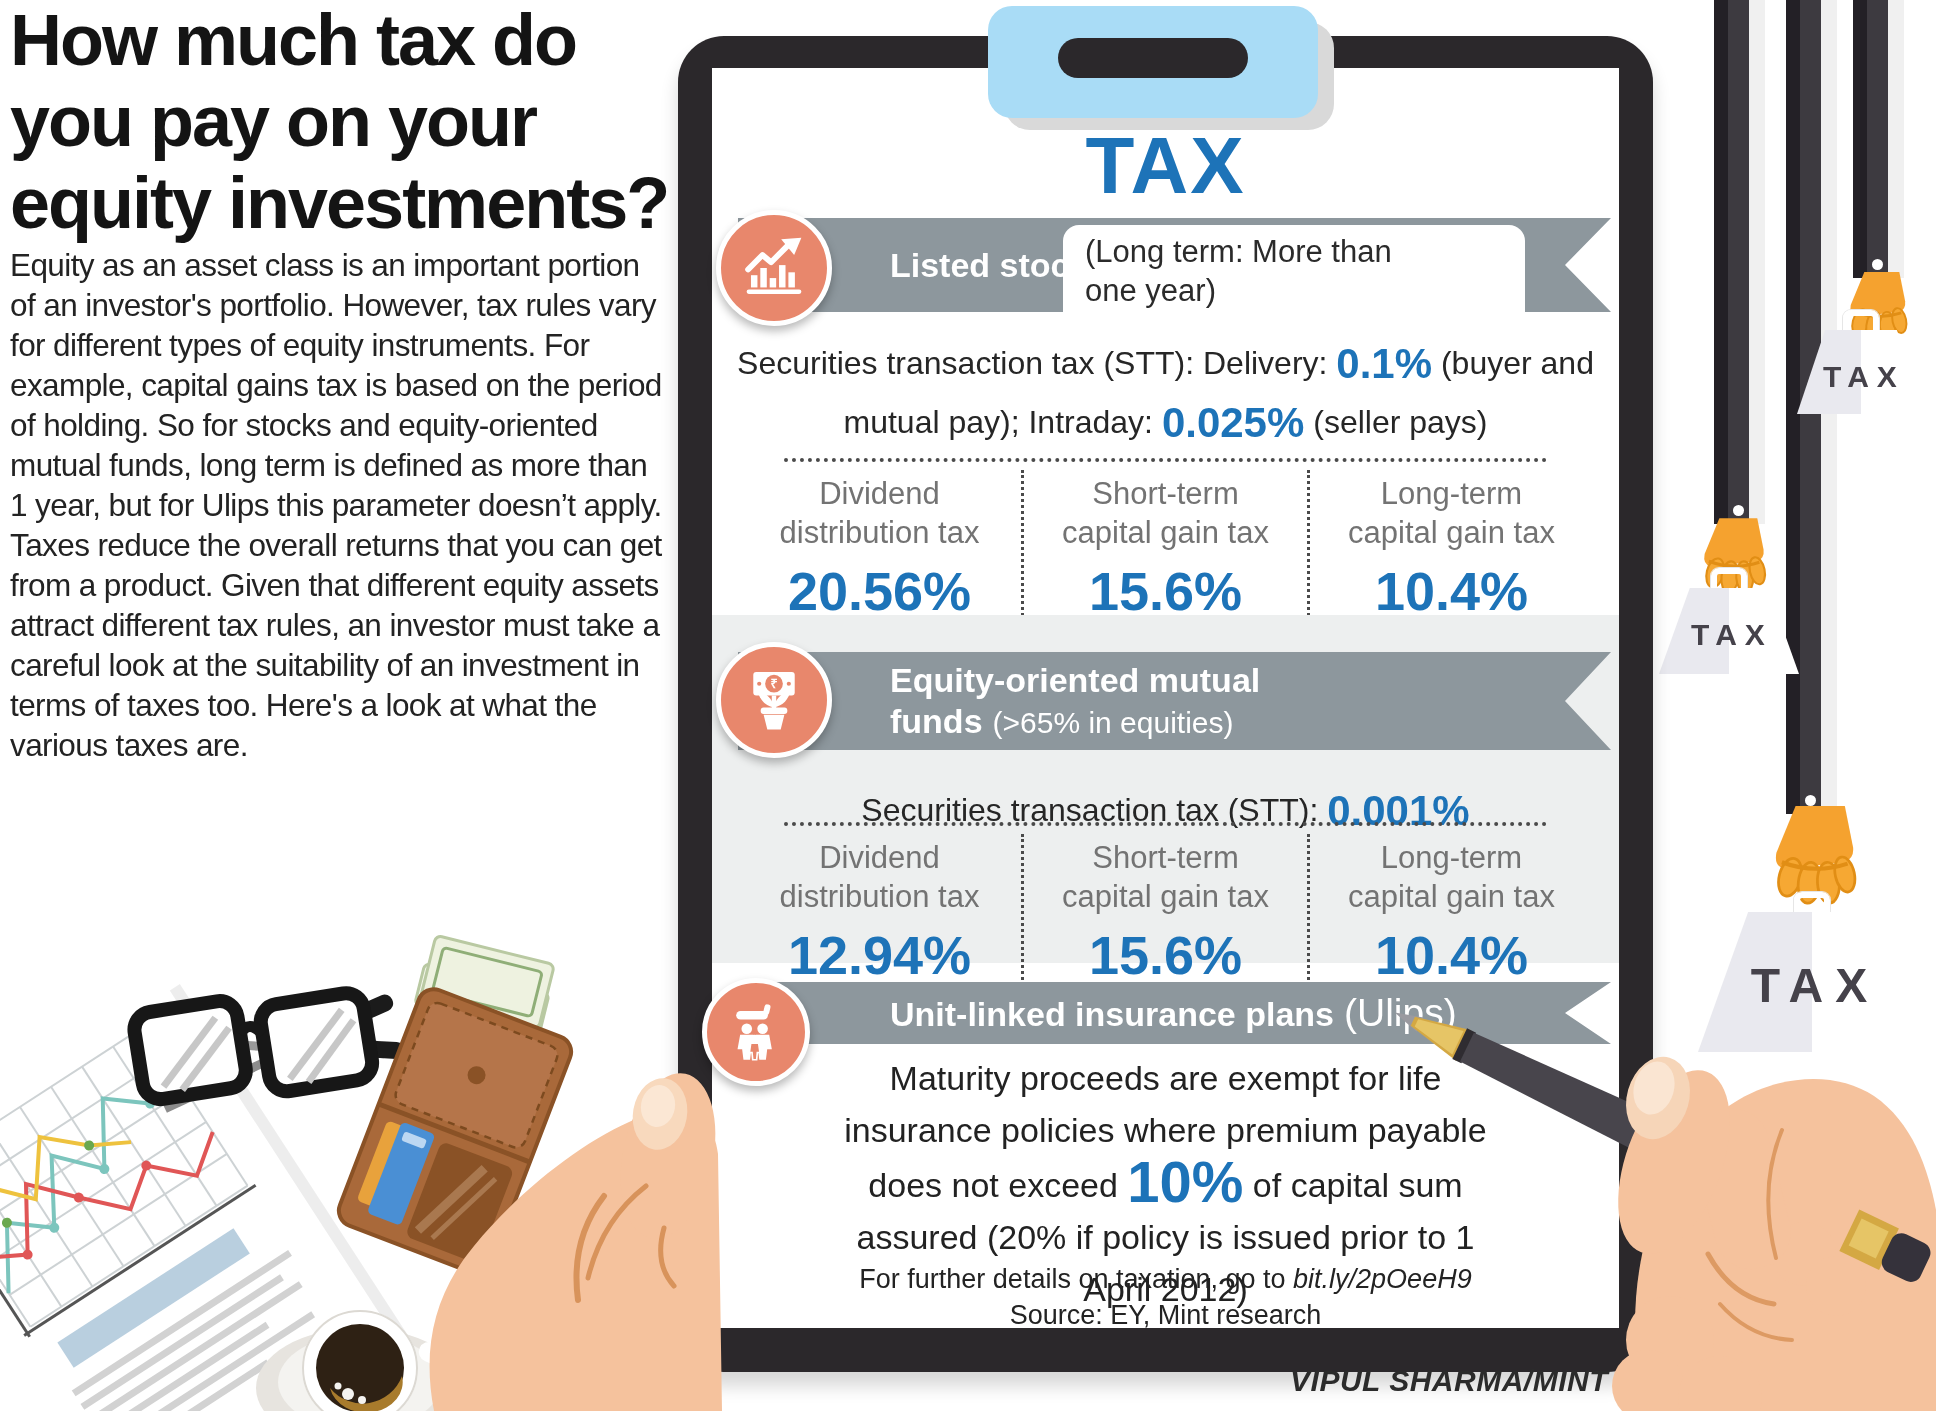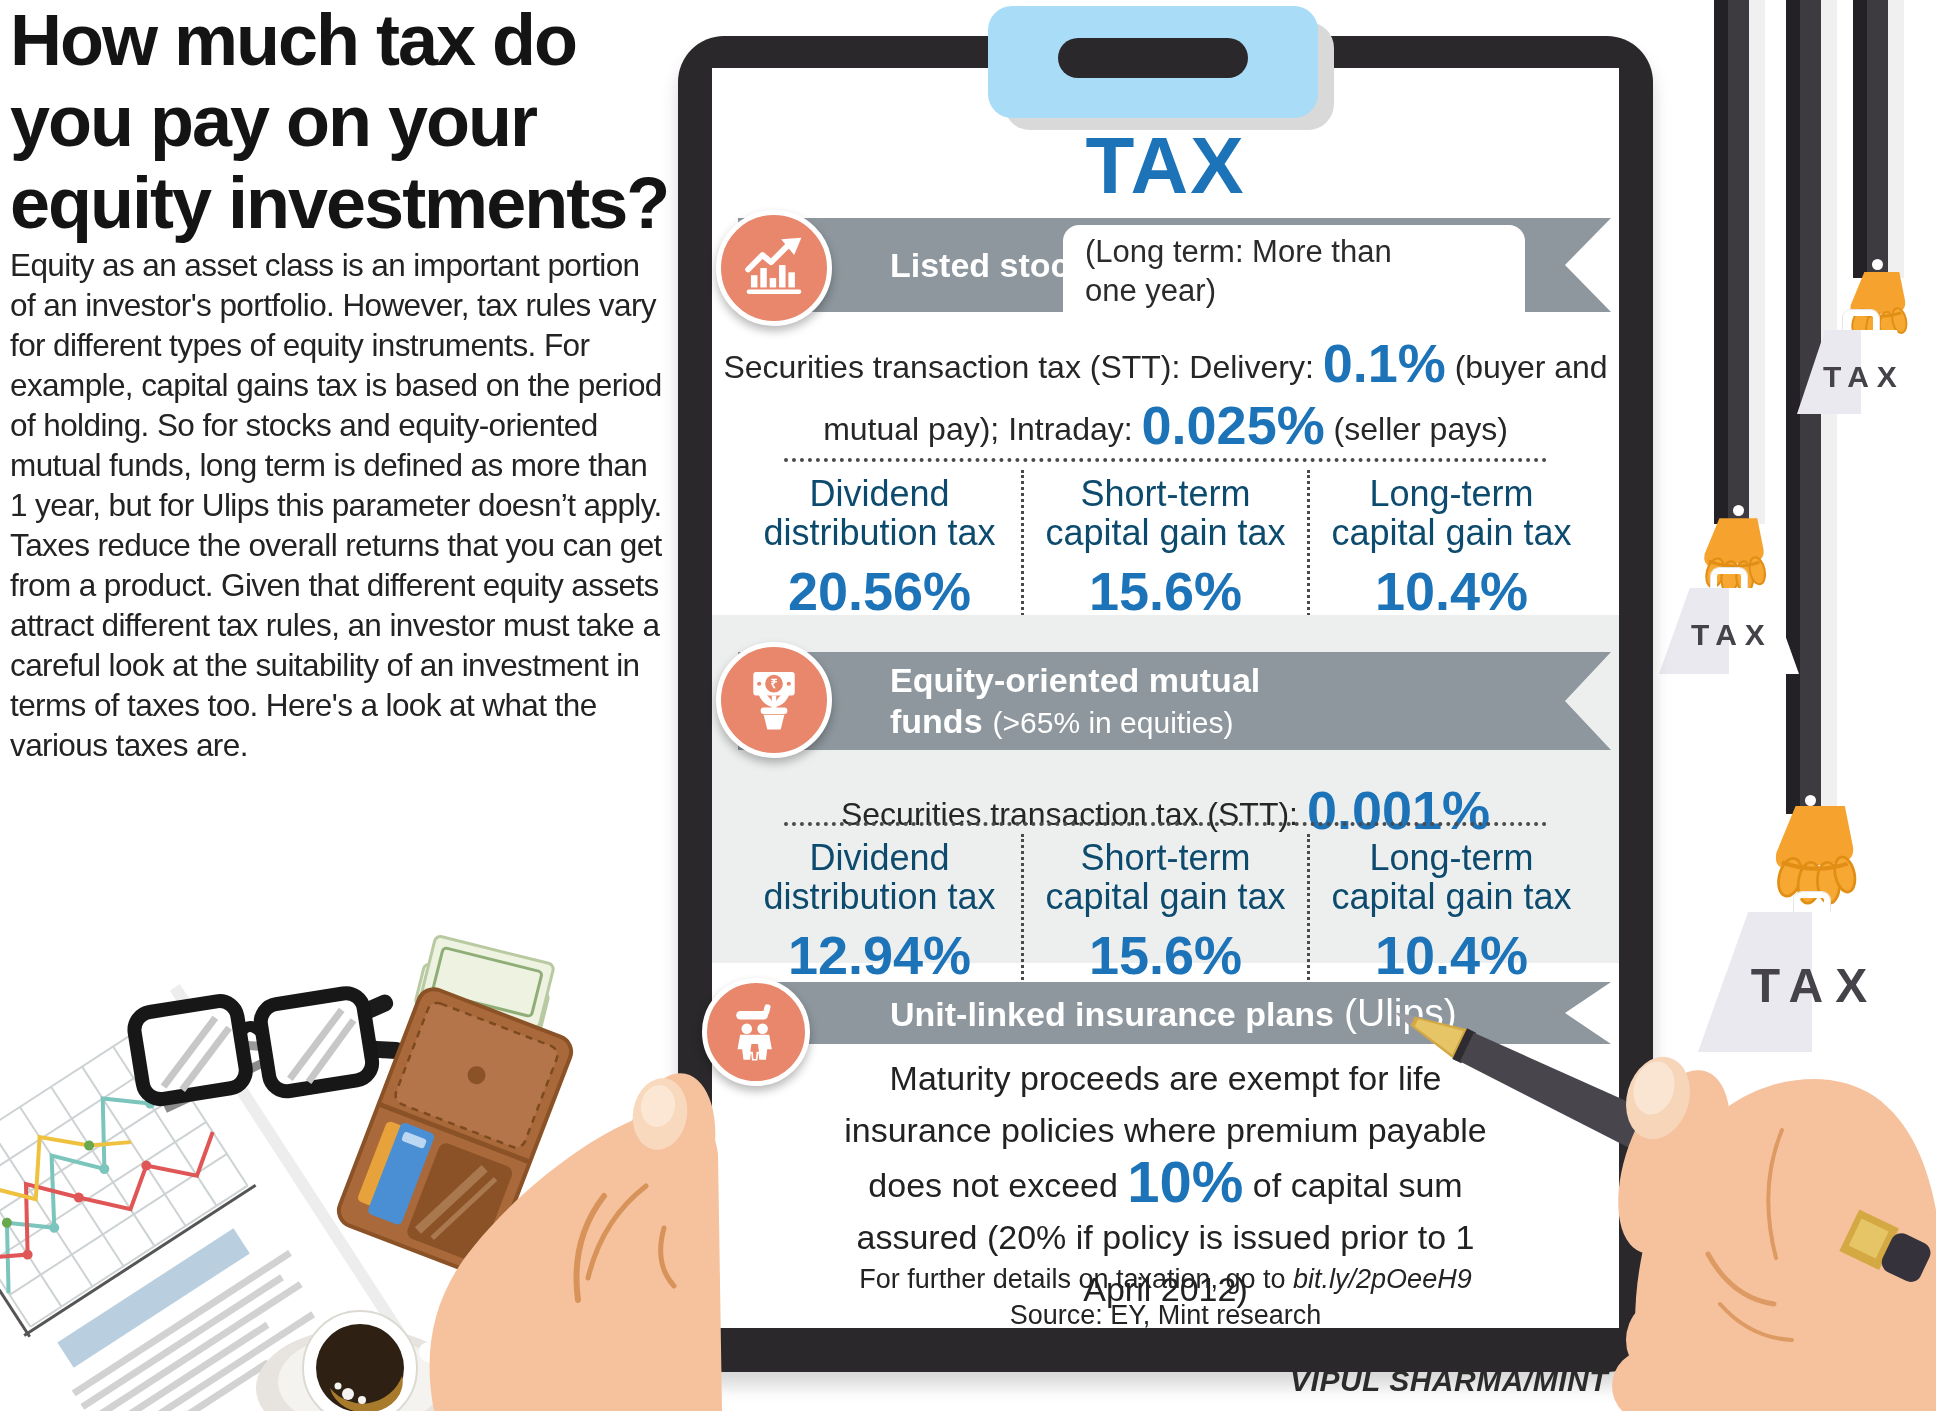--- a/index.html
+++ b/index.html
@@ -35,30 +35,30 @@
   .icon-circle{position:absolute;width:116px;height:116px;border-radius:50%;background:#e8876c;
                border:5px solid #fff;box-sizing:border-box;box-shadow:0 5px 10px rgba(0,0,0,.28);
                display:flex;align-items:center;justify-content:center;}
   #icon1{left:4px;top:142px;}
   #icon2{left:4px;top:574px;}
   #icon3{left:-10px;top:910px;width:108px;height:108px;}
   .stt{position:absolute;left:0;right:0;text-align:center;font-size:32px;color:#262626;line-height:58px;}
   .stt1{top:266px;}
   .stt2{top:690px;margin-top:23px;}
   .big{font-weight:bold;color:#1d73b8;}
-  .stt .big{font-size:54px;vertical-align:-4px;}
+  .stt .big{font-size:42px;vertical-align:-4px;}
   .dotted-h{position:absolute;left:72px;right:72px;border-top:4px dotted #4a4a4a;}
   #sep1{top:390px;}
   #sep2{top:754px;}
   .cols{position:absolute;left:26px;right:26px;display:flex;text-align:center;}
   #row1{top:402px;height:158px;}
   #row2{top:766px;height:158px;}
   .col{flex:1;padding-top:4px;}
   .col + .col{border-left:3px dotted #4a4a4a;}
-  .col-label{font-size:36px;line-height:39px;color:#0c4a6e;white-space:pre-line;}
+  .col-label{font-size:31px;line-height:39px;color:#737373;white-space:pre-line;}
   .col-value{margin-top:8px;font-size:54px;font-weight:bold;color:#1d73b8;}
   .panel2{position:absolute;left:0;right:0;top:547px;height:348px;background:#edefef;}
   .body3{position:absolute;top:984px;left:108px;right:108px;text-align:center;font-size:34px;
          line-height:52px;color:#222;}
   .body3 .big{font-size:58px;vertical-align:-5px;}
   .pfooter{position:absolute;left:0;right:0;text-align:center;font-size:27px;color:#232323;}
   .pfooter1{top:1196px;}
   .pfooter2{top:1232px;}
   .italic{font-style:italic;}
   .credit{position:absolute;top:1364px;left:1240px;width:368px;text-align:right;font-size:30px;

